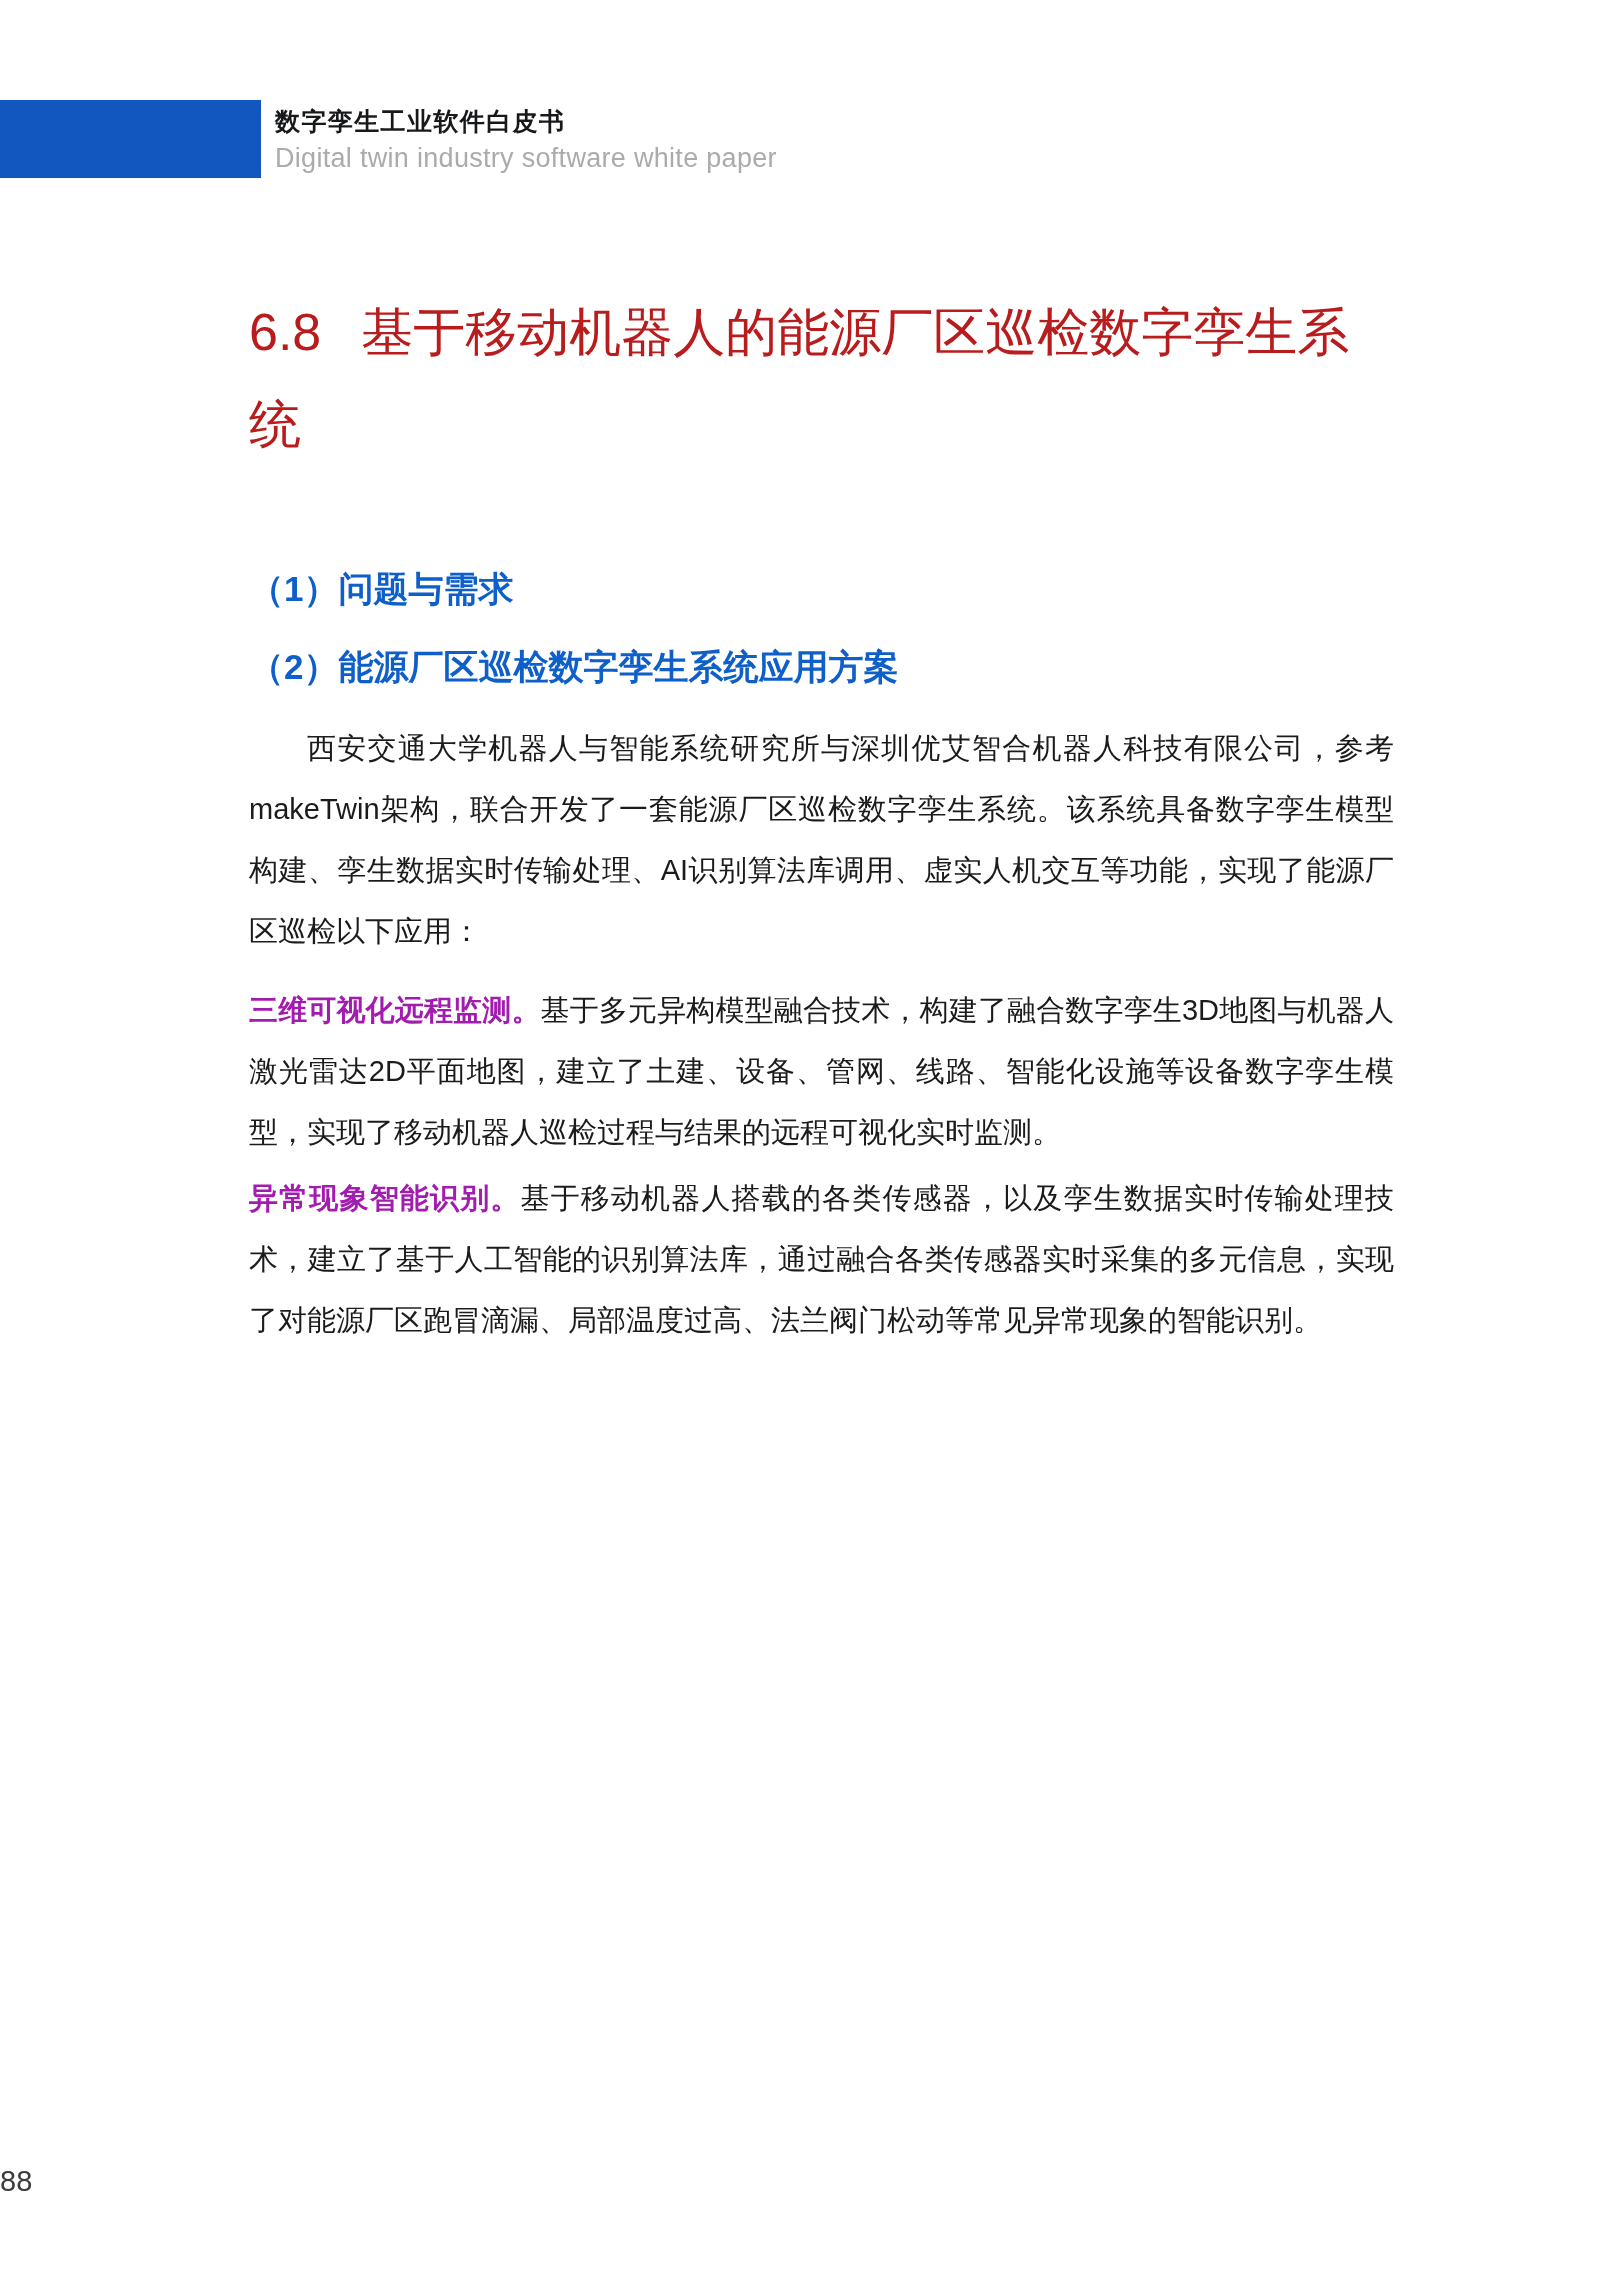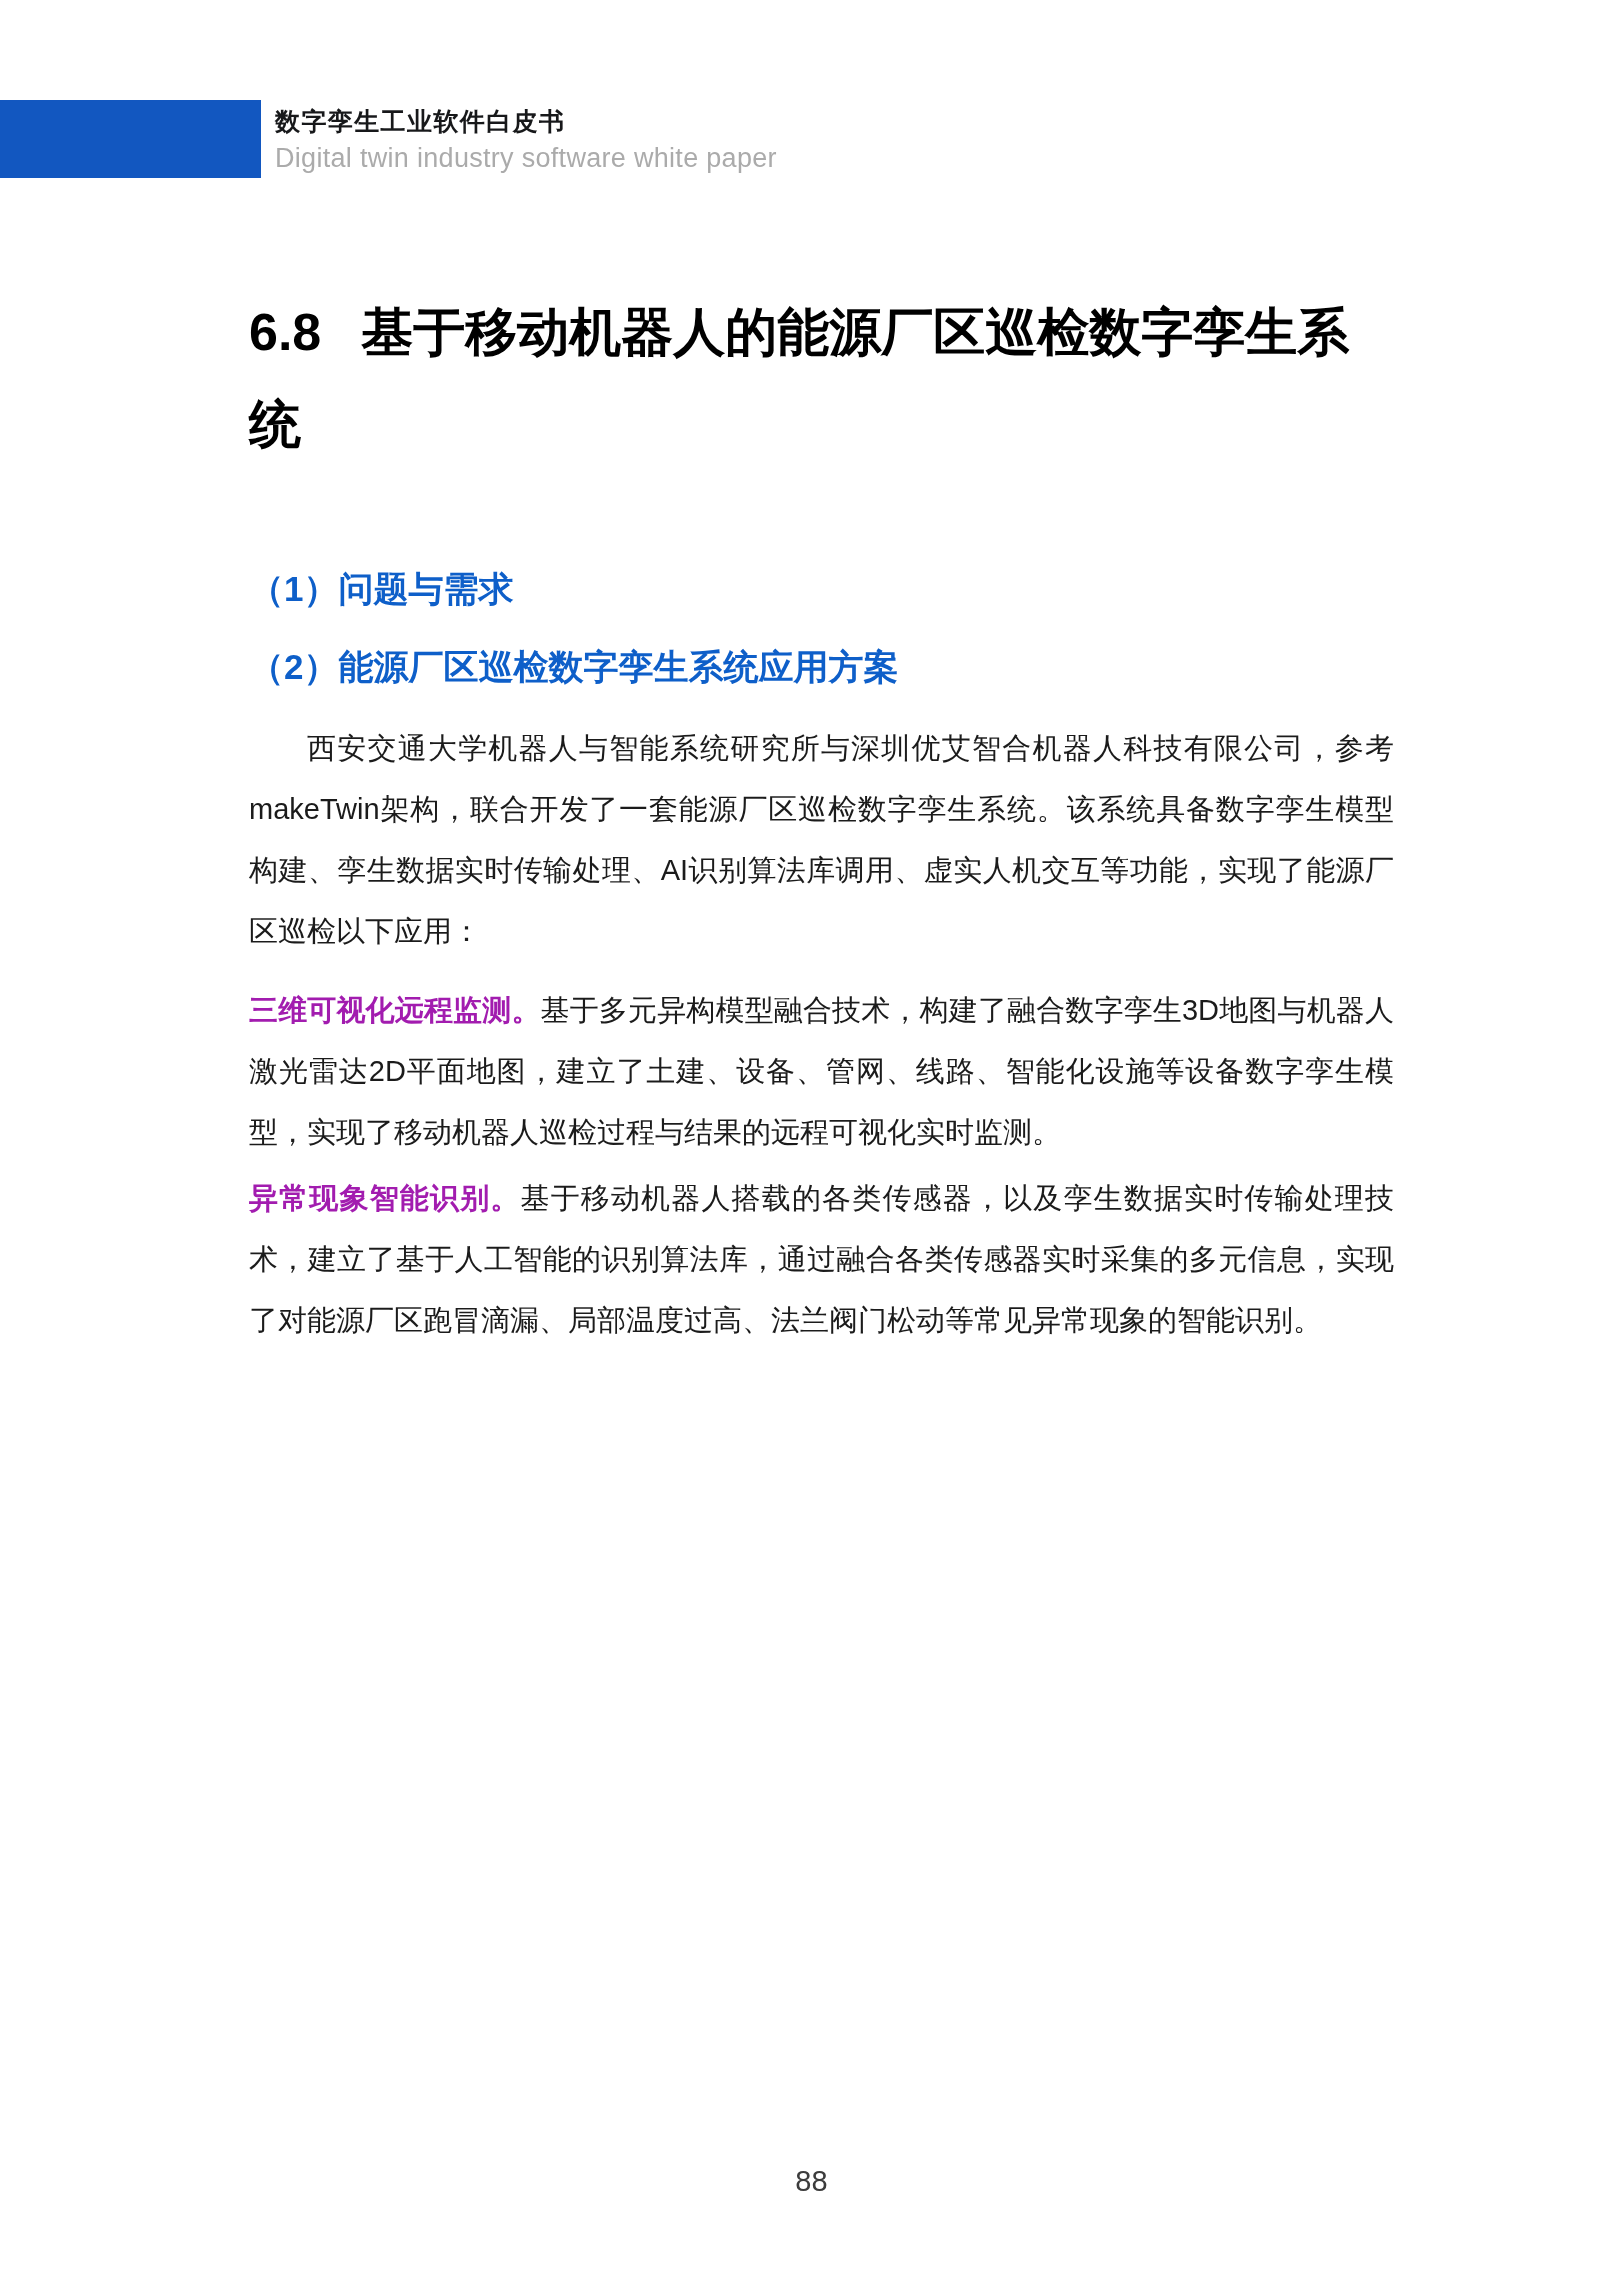--- a/index.html
+++ b/index.html
@@ -45,22 +45,22 @@
     position: absolute;
     left: 249px; top: 0;
     width: 1145px;
     padding-top: 286px;
   }
 
   h1.section-heading {
     width: 1104px;
     font-size: 52px;
     line-height: 92px;
-    font-weight: bold;
-    color: #000000;
+    font-weight: normal;
+    color: #b91c1c;
   }
   h1 .sec-num { margin-right: 40px; }
 
   .authors {
     margin-top: 31px;
     font-size: 38px;
     line-height: 45px;
     font-weight: normal;
     color: #2F7CE2;
   }
@@ -89,21 +89,20 @@
 
   .feature-lead {
     color: #a21caf;
     font-weight: bold;
   }
 
   .page-number {
     position: absolute;
     left: 0; top: 2165px;
     width: 100%;
-    text-align: center;
     font-size: 29px;
     color: #3C3C3C;
   }
 </style>
 </head>
 <body>
 
 <header>
   <div class="header-bar"></div>
   <div class="header-text">

